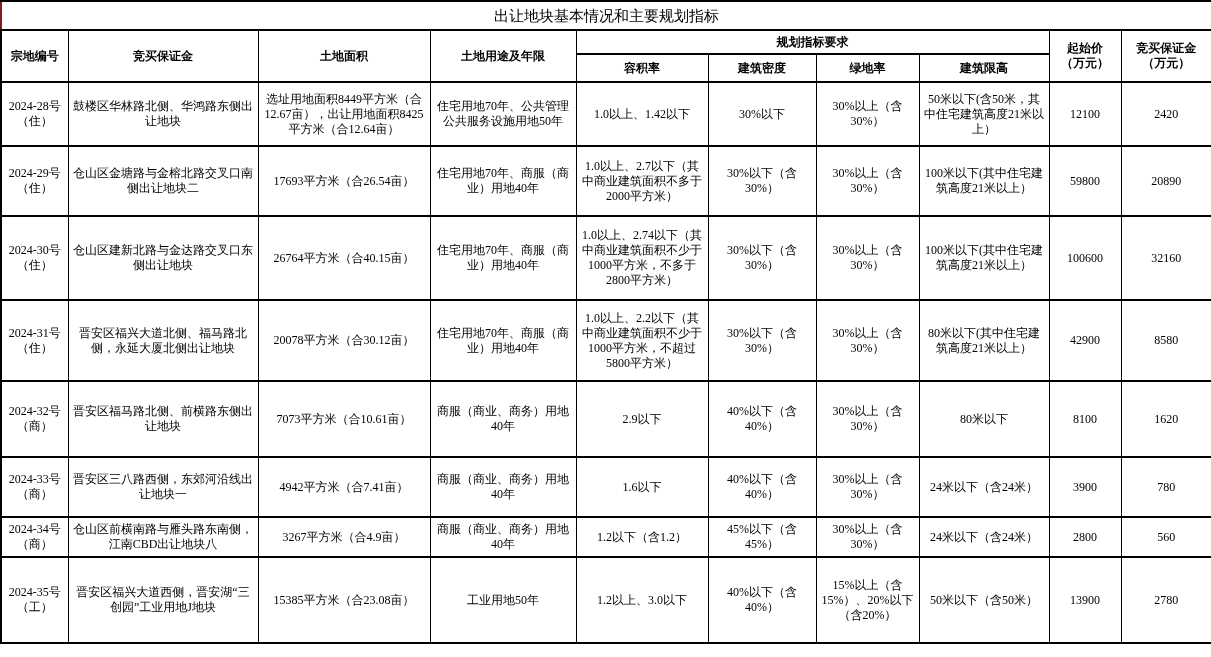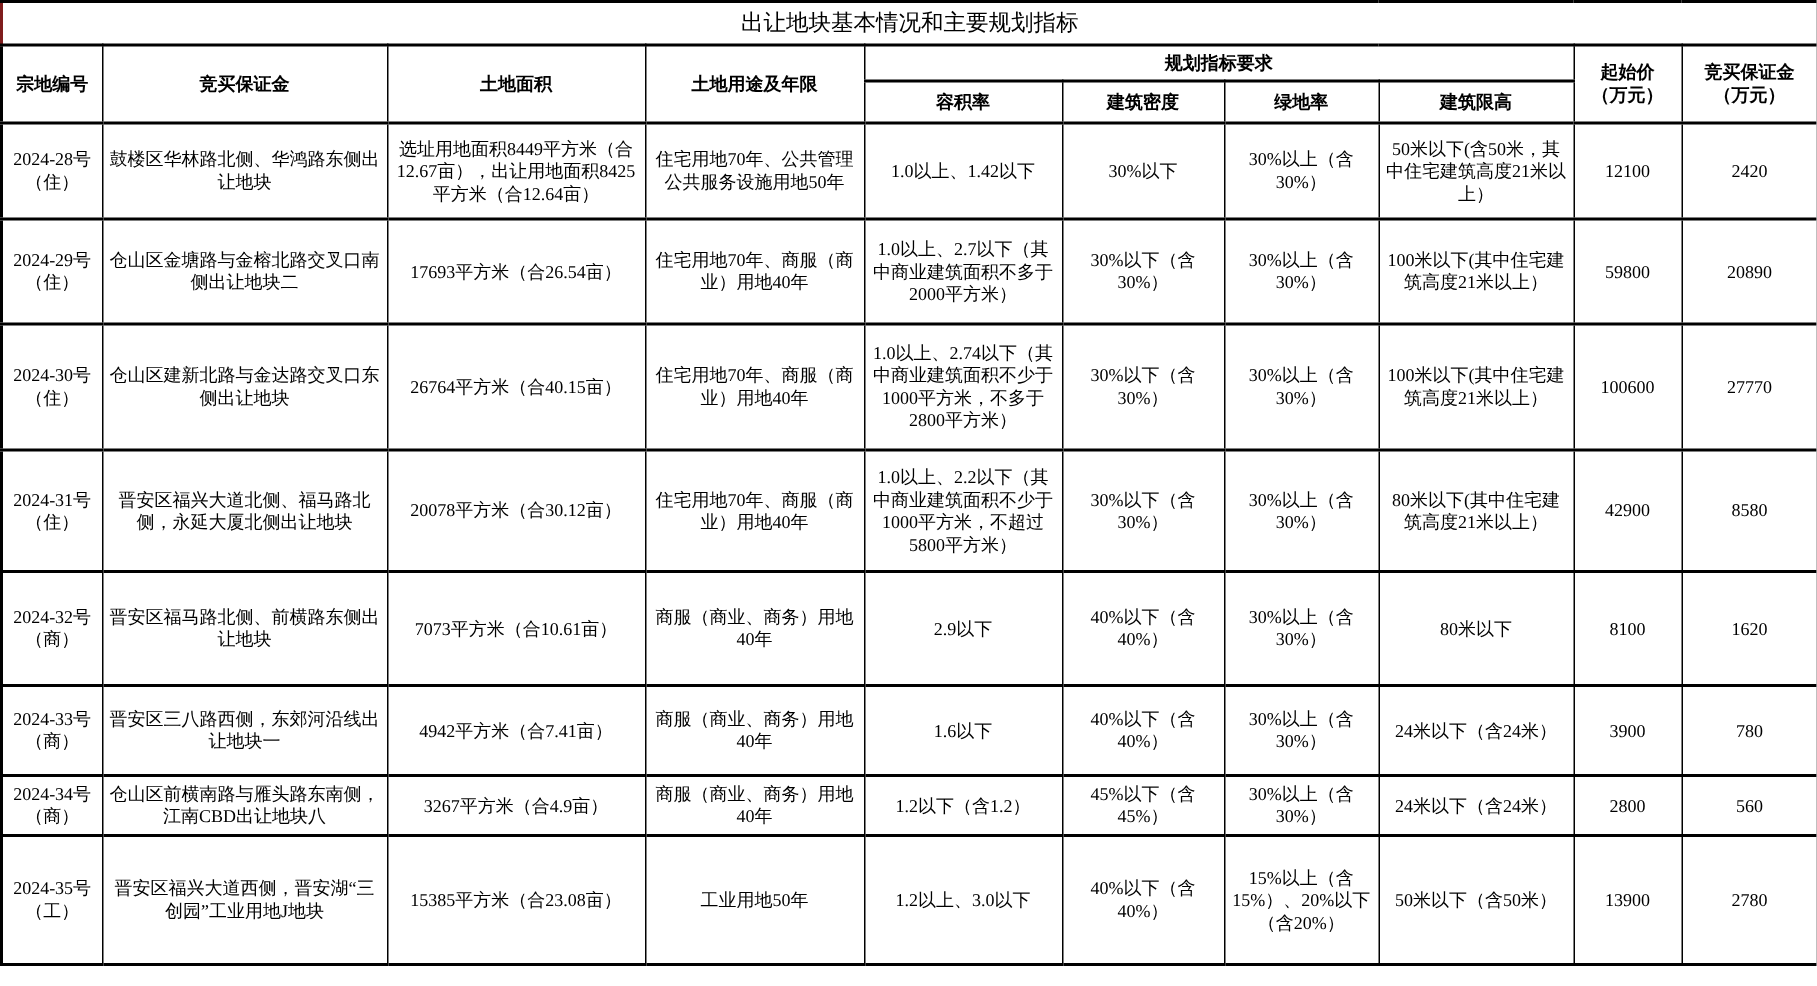--- a/index.html
+++ b/index.html
@@ -91,21 +91,21 @@
     <tr style="height:84px">
       <td>2024-30号（住）</td>
       <td>仓山区建新北路与金达路交叉口东侧出让地块</td>
       <td>26764平方米（合40.15亩）</td>
       <td>住宅用地70年、商服（商业）用地40年</td>
       <td>1.0以上、2.74以下（其中商业建筑面积不少于1000平方米，不多于2800平方米）</td>
       <td>30%以下（含30%）</td>
       <td>30%以上（含30%）</td>
       <td>100米以下(其中住宅建筑高度21米以上）</td>
       <td>100600</td>
-      <td>27770</td>
+      <td>32160</td>
     </tr>
     <tr style="height:81px">
       <td>2024-31号（住）</td>
       <td>晋安区福兴大道北侧、福马路北侧，永延大厦北侧出让地块</td>
       <td>20078平方米（合30.12亩）</td>
       <td>住宅用地70年、商服（商业）用地40年</td>
       <td>1.0以上、2.2以下（其中商业建筑面积不少于1000平方米，不超过5800平方米）</td>
       <td>30%以下（含30%）</td>
       <td>30%以上（含30%）</td>
       <td>80米以下(其中住宅建筑高度21米以上）</td>

